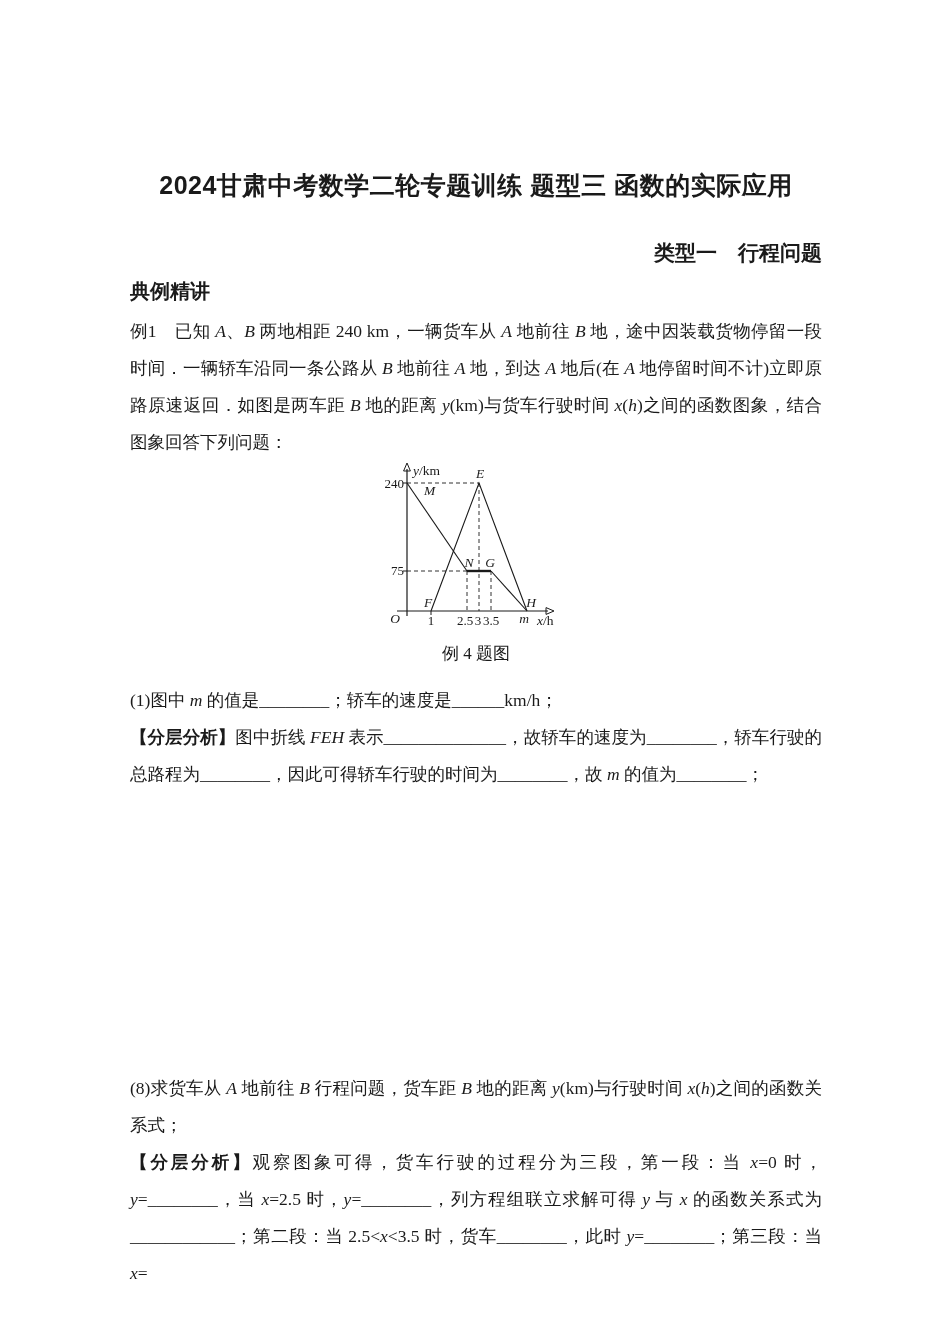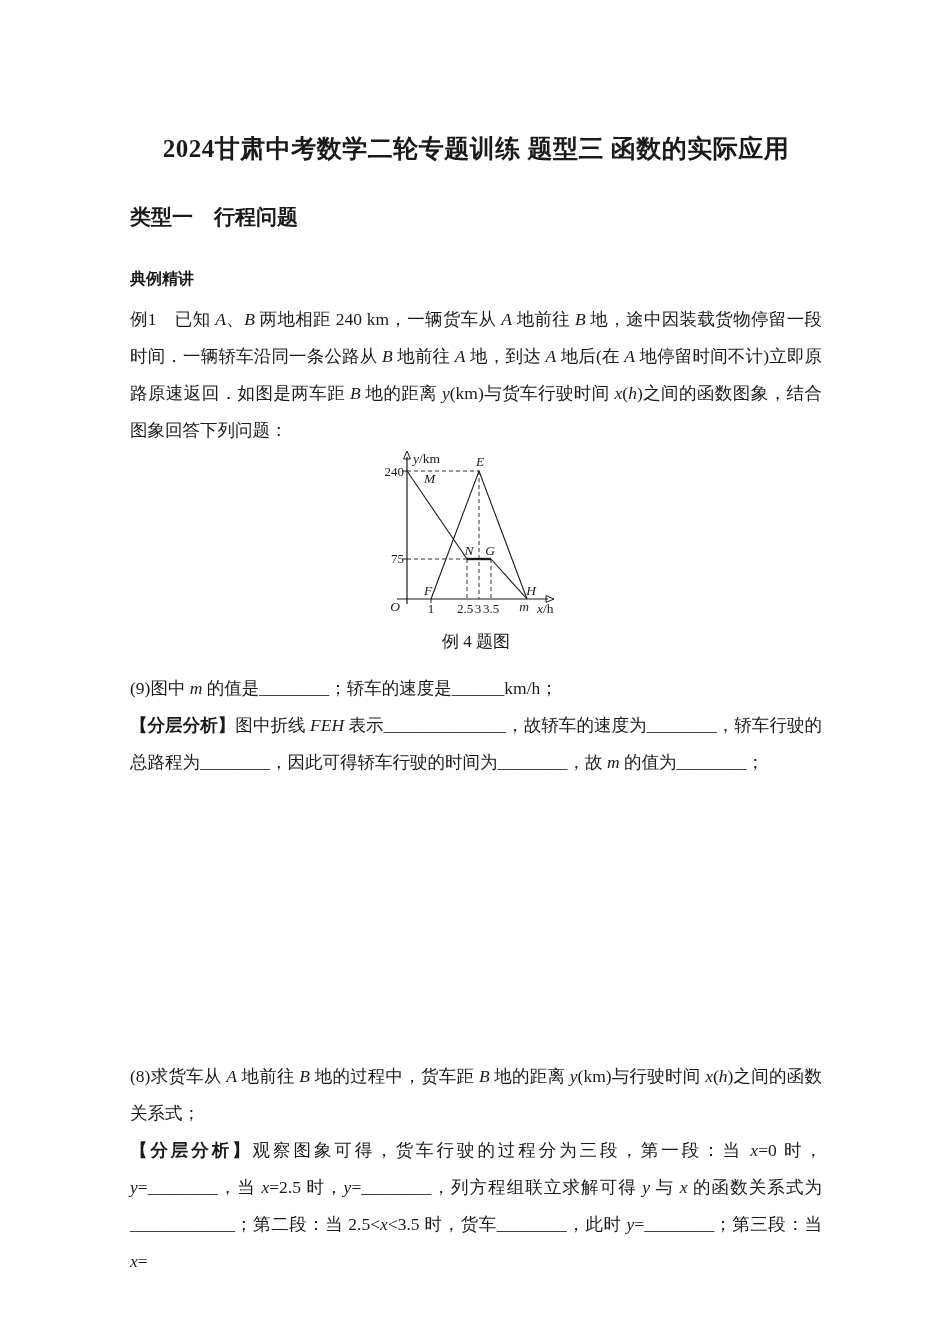--- a/index.html
+++ b/index.html
@@ -1,24 +1,24 @@
 <!DOCTYPE html>
 <html><head>
 <meta charset="utf-8">
 <style>
   * { margin:0; padding:0; box-sizing:border-box; }
   html,body { background:#ffffff; }
   body { width:950px; height:1344px; position:relative; color:#1a1a1a;
          font-family:"Liberation Serif","DejaVu Serif",serif; }
   .page { width:950px; height:1344px; padding:133px 128px 0 130px; overflow:hidden; }
   .title { font-size:25px; font-weight:bold; text-align:center; line-height:32px;
-           font-family:Liberation Serif, serif; letter-spacing:0.5px; }
-  .subtitle { font-size:21px; font-weight:bold; text-align:left; line-height:28px; margin-top:38px;
+           font-family:Liberation Sans, sans-serif; letter-spacing:0.5px;margin-top:36px; }
+  .subtitle { font-size:21px; font-weight:bold; text-align:right; line-height:28px; margin-top:38px;
            font-family:"Liberation Sans","DejaVu Sans",sans-serif; }
-  .lesson { font-size:16px; font-weight:bold; line-height:24px; margin-top:36px;
+  .lesson { font-size:20px; font-weight:bold; line-height:24px; margin-top:12px;
            font-family:"Liberation Sans","DejaVu Sans",sans-serif; }
   .para { font-size:17.5px; line-height:37px; text-align:justify; }
   .p-problem { margin-top:10px; }
   .p-q1 { margin-top:16px; }
   .p-q2 { margin-top:0; }
   .var { font-style:italic; font-family:"Liberation Serif","DejaVu Serif",serif; }
   .hd  { font-weight:bold; font-family:"Liberation Sans","DejaVu Sans",sans-serif;margin-top:14px; }
   .figure-wrap { width:100%; text-align:center; }
   .figure-wrap svg { display:block; margin:0 auto; }
   .caption { font-size:17px; line-height:24px; margin-top:6px; text-align:center; }
@@ -88,23 +88,23 @@
       <text x="40" y="34" class="pt-label">M</text>
       <text x="96" y="17" text-anchor="middle" class="pt-label">E</text>
       <text x="85" y="106" text-anchor="middle" class="pt-label">N</text>
       <text x="106" y="106" text-anchor="middle" class="pt-label">G</text>
       <text x="44" y="146" text-anchor="middle" class="pt-label">F</text>
       <text x="147" y="146" text-anchor="middle" class="pt-label">H</text>
     </svg>
     <div class="caption">例 4 题图</div>
   </div>
 
-  <p class="para p-q1"><span>(9)图中 </span><span class="var">m</span><span> 的值是________；轿车的速度是______km/h；</span></p>
+  <p class="para p-q1"><span>(1)图中 </span><span class="var">m</span><span> 的值是________；轿车的速度是______km/h；</span></p>
 
   <p class="para"><span class="hd">【分层分析】</span><span>图中折线 </span><span class="var">FEH</span><span> 表示______________，故轿车的速度为________，轿车行驶的总路程为________，因此可得轿车行驶的时间为________，故 </span><span class="var">m</span><span> 的值为________；</span></p>
 
   <div class="spacer"></div>
 
-  <p class="para p-q2"><span>(8)求货车从 </span><span class="var">A</span><span> 地前往 </span><span class="var">B</span><span> 地的过程中，货车距 </span><span class="var">B</span><span> 地的距离 </span><span class="var">y</span><span>(km)与行驶时间 </span><span class="var">x</span><span>(</span><span class="var">h</span><span>)之间的函数关系式；</span></p>
+  <p class="para p-q2"><span>(8)求货车从 </span><span class="var">A</span><span> 地前往 </span><span class="var">B</span><span> 行程问题，货车距 </span><span class="var">B</span><span> 地的距离 </span><span class="var">y</span><span>(km)与行驶时间 </span><span class="var">x</span><span>(</span><span class="var">h</span><span>)之间的函数关系式；</span></p>
 
   <p class="para"><span class="hd">【分层分析】</span><span>观察图象可得，货车行驶的过程分为三段，第一段：当 </span><span class="var">x</span><span>=0 时，</span><span class="var">y</span><span>=________，当 </span><span class="var">x</span><span>=2.5 时，</span><span class="var">y</span><span>=________，列方程组联立求解可得 </span><span class="var">y</span><span> 与 </span><span class="var">x</span><span> 的函数关系式为____________；第二段：当 2.5&lt;</span><span class="var">x</span><span>&lt;3.5 时，货车________，此时 </span><span class="var">y</span><span>=________；第三段：当 </span><span class="var">x</span><span>=</span></p>
 
 </div>
 
 </body></html>

